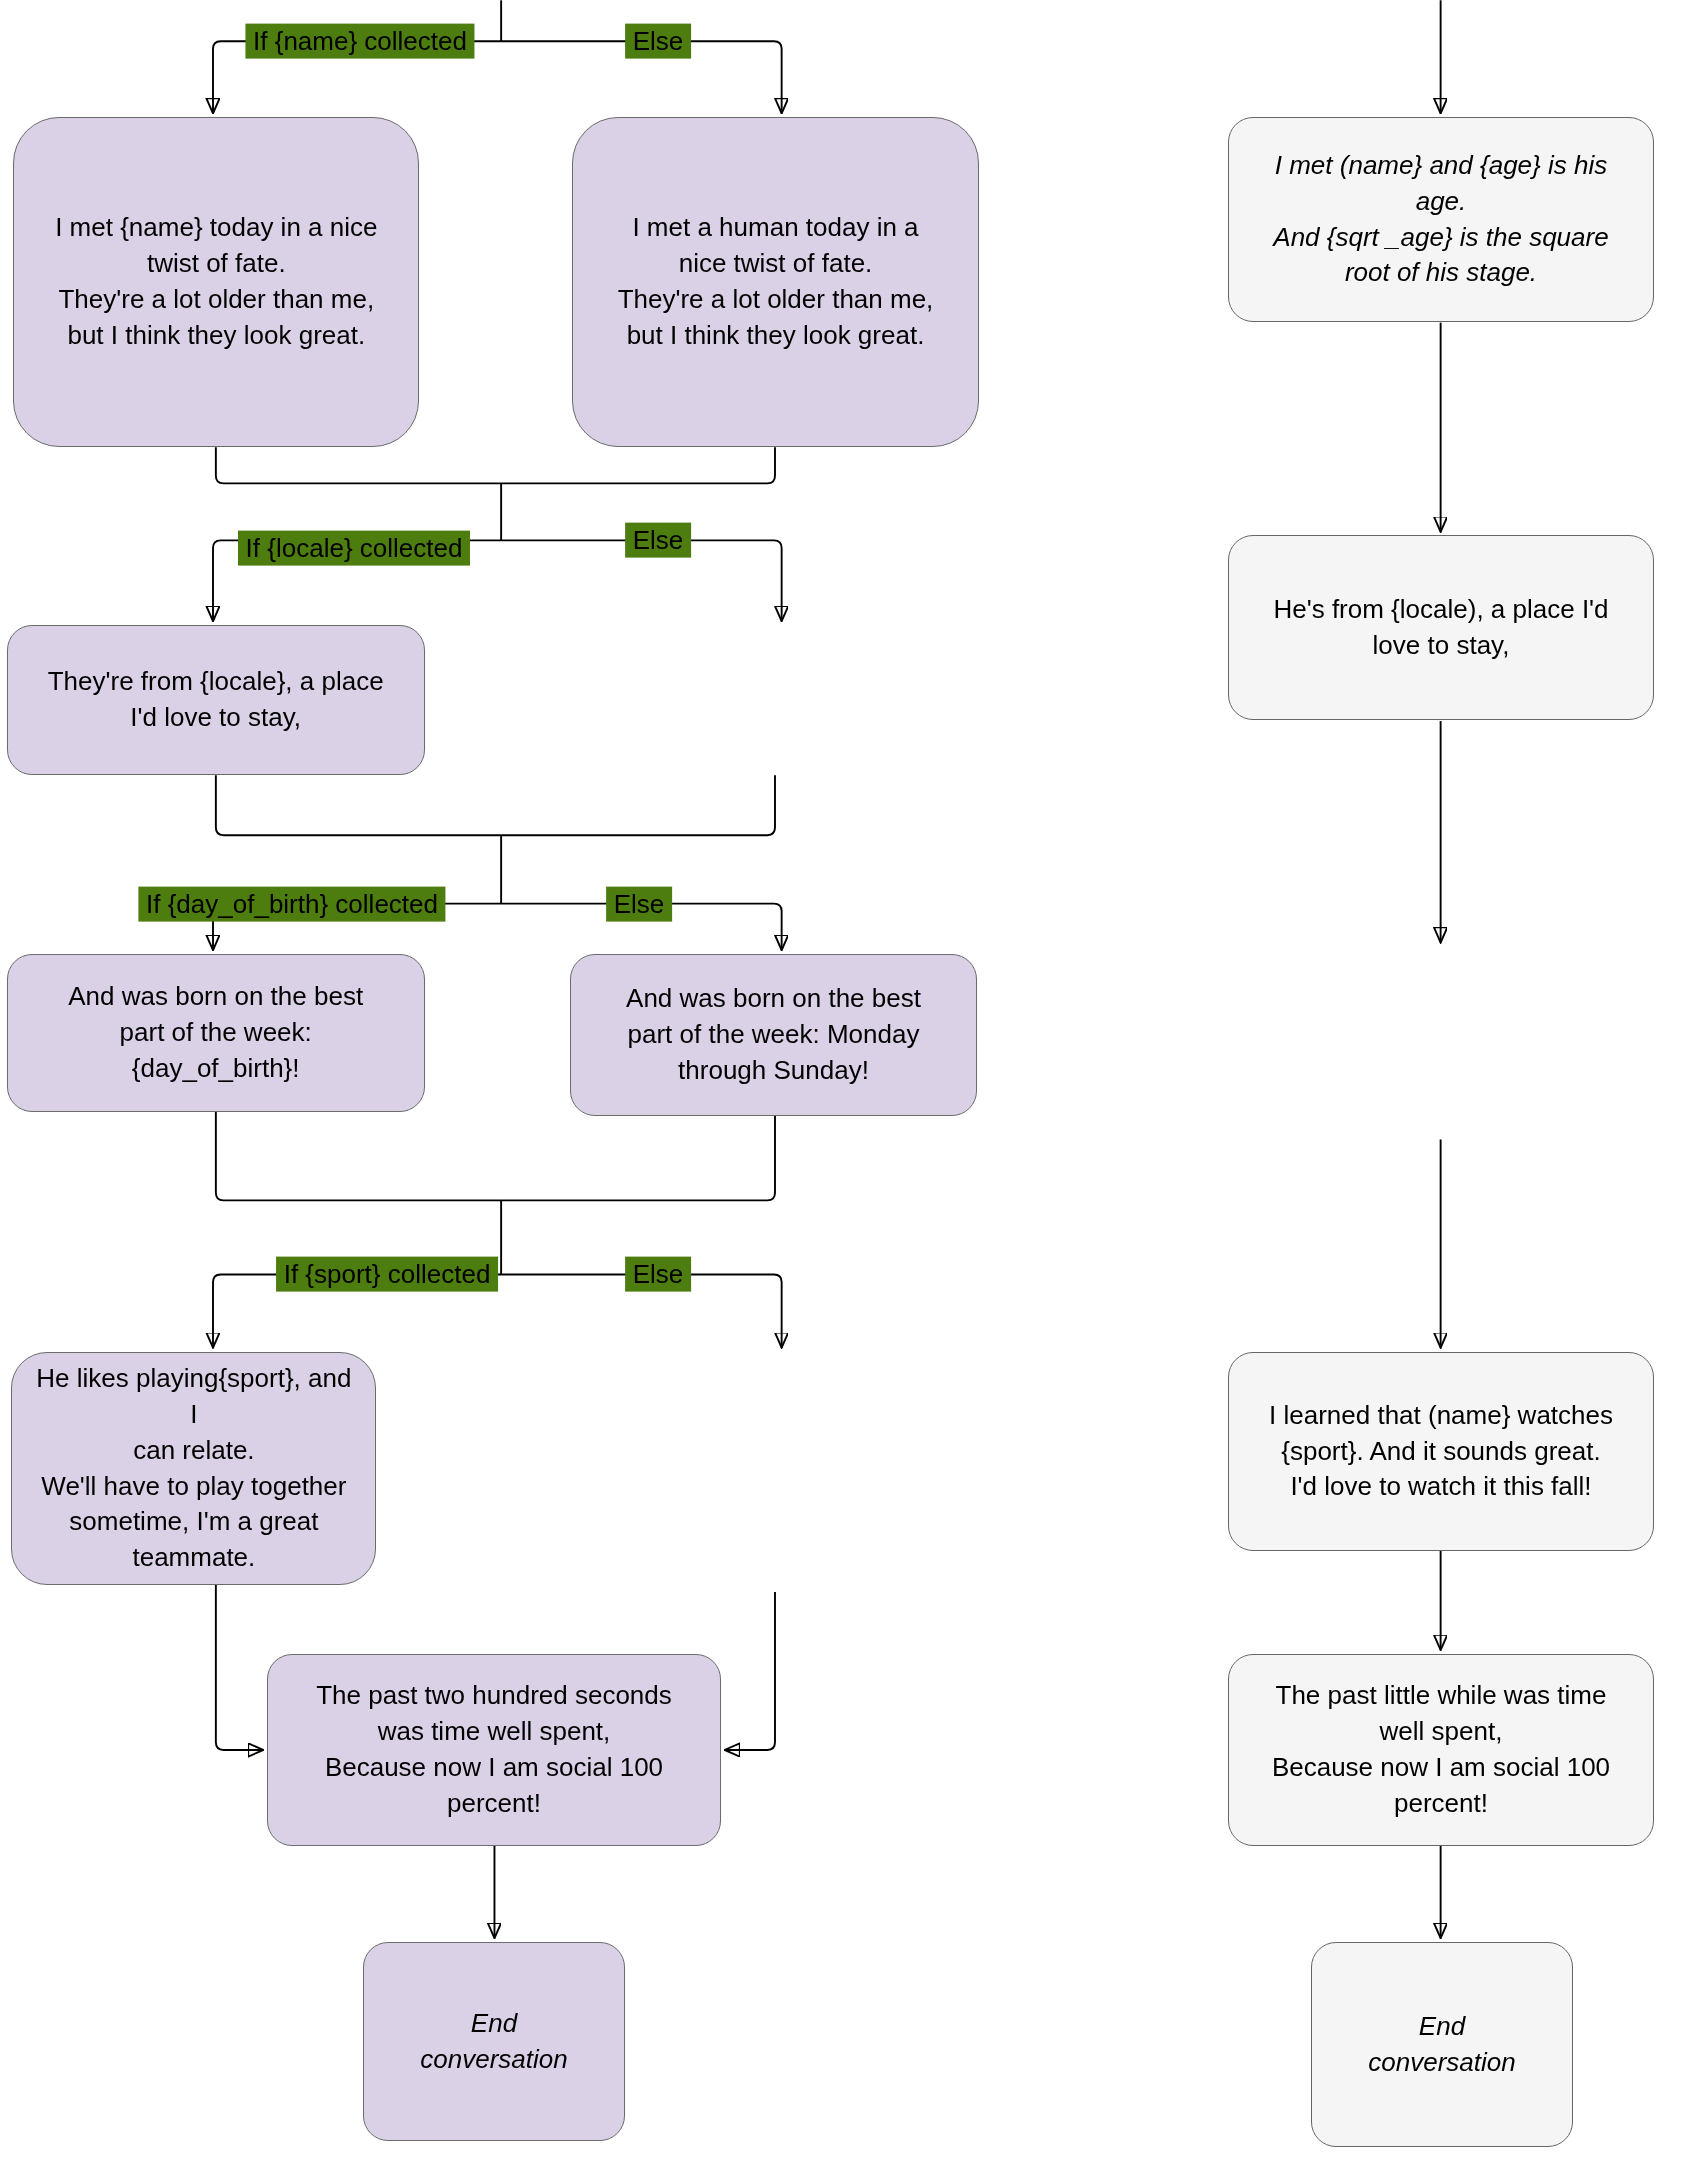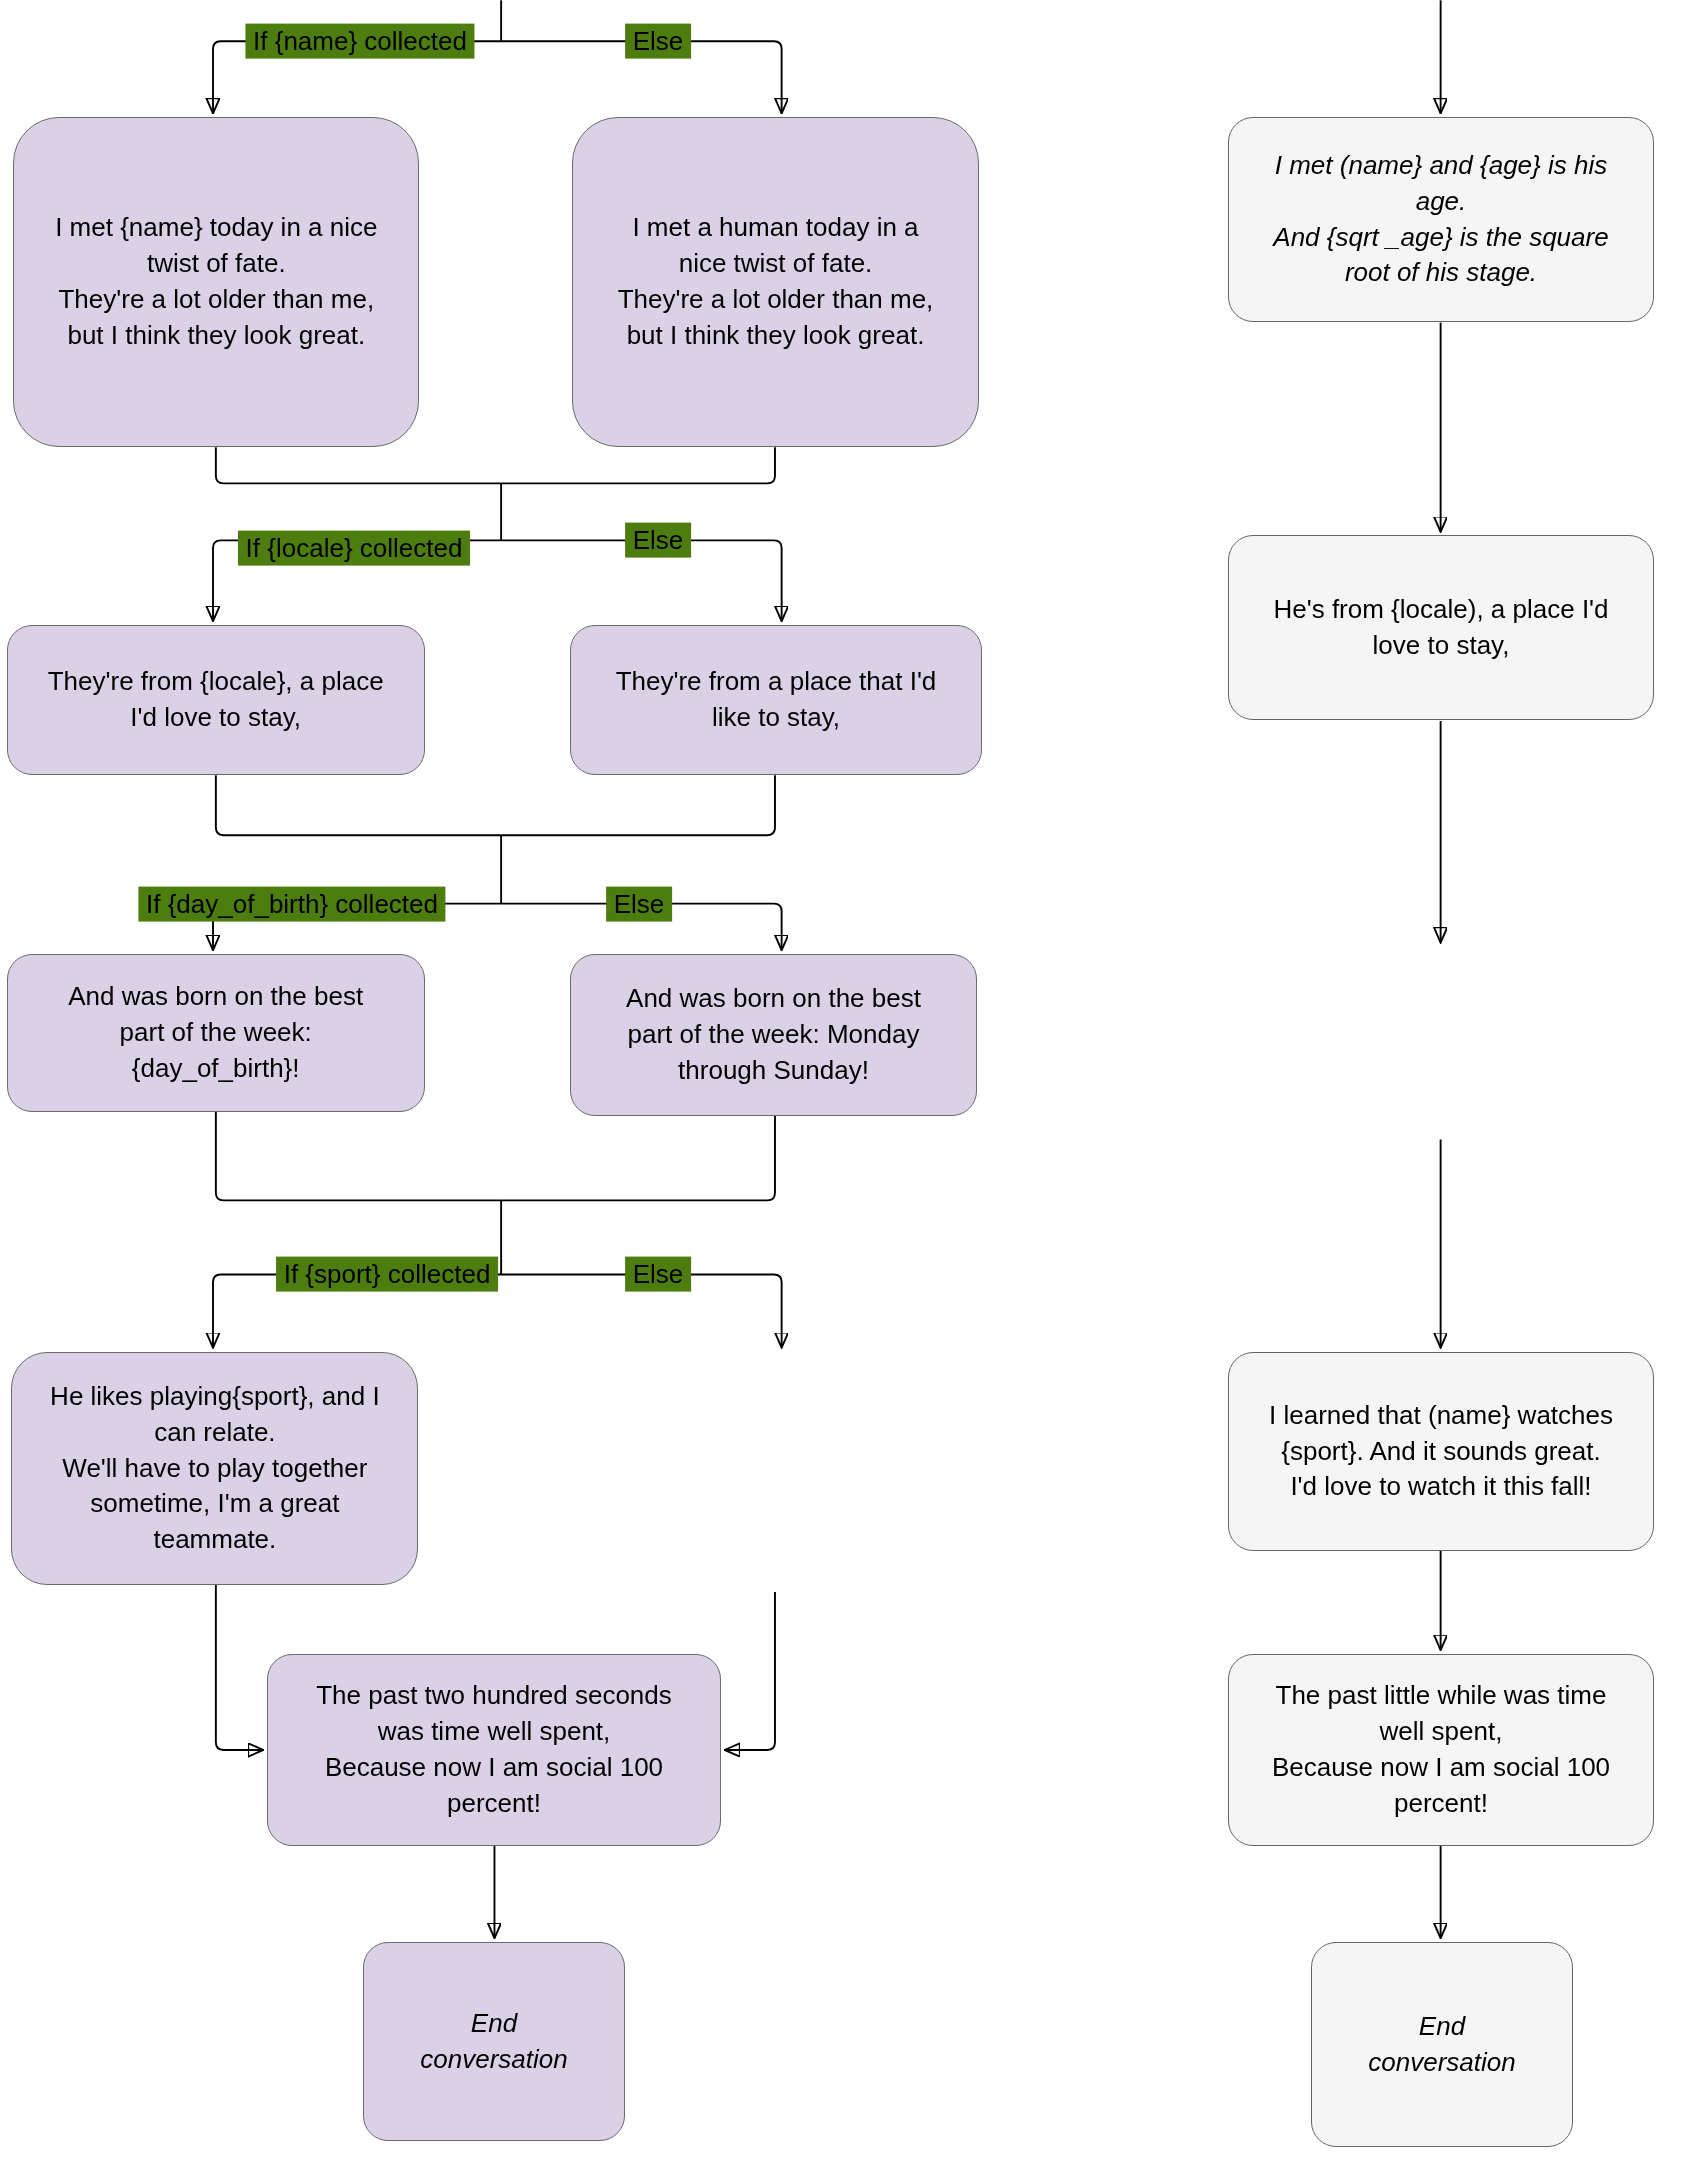--- a/index.html
+++ b/index.html
@@ -120,31 +120,29 @@
 twist of fate.
 They're a lot older than me,
 but I think they look great.</div>
   <div class="node purple r-xl" style="left:572px; top:117px; width:407px; height:330px;">I met a human today in a
 nice twist of fate.
 They're a lot older than me,
 but I think they look great.</div>
 
   <div class="node purple r-md" style="left:6.7px; top:625px; width:418px; height:150px;">They're from {locale}, a place
 I'd love to stay,</div>
-  <div class="node purple r-md" style="left:570px; top:625px; width:412px; height:150px;">They're from a place that I'd
-like to stay,</div>
 
   <div class="node purple r-md" style="left:6.7px; top:954px; width:418px; height:158px;">And was born on the best
 part of the week:
 {day_of_birth}!</div>
   <div class="node purple r-md" style="left:570px; top:954px; width:407px; height:162px;">And was born on the best
 part of the week: Monday
 through Sunday!</div>
 
-  <div class="node purple r-lg" style="left:11.4px; top:1352px; width:407px; height:233px;">He likes playing{sport}, and I
+  <div class="node purple r-lg" style="left:11.4px; top:1352px; width:365px; height:233px;">He likes playing{sport}, and I
 can relate.
 We'll have to play together
 sometime, I'm a great
 teammate.</div>
 
   <div class="node purple r-md" style="left:267px; top:1654px; width:454px; height:192px;">The past two hundred seconds
 was time well spent,
 Because now I am social 100
 percent!</div>
 

